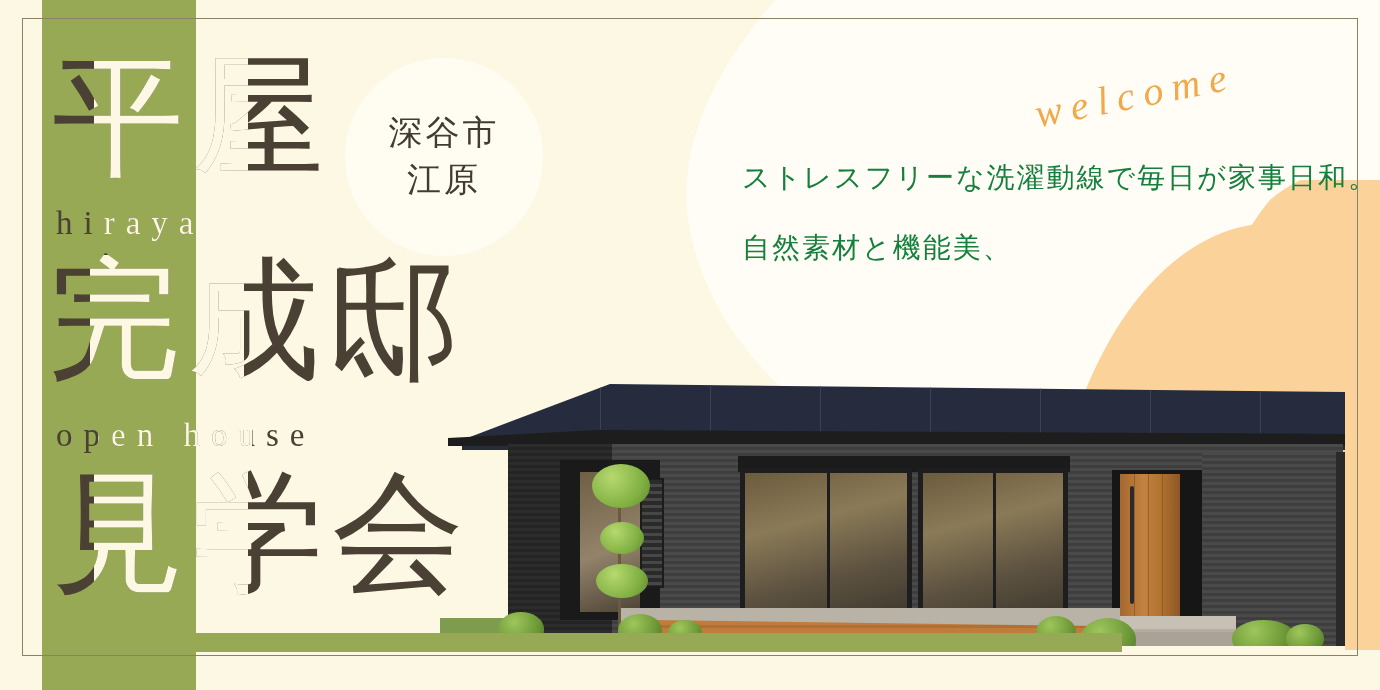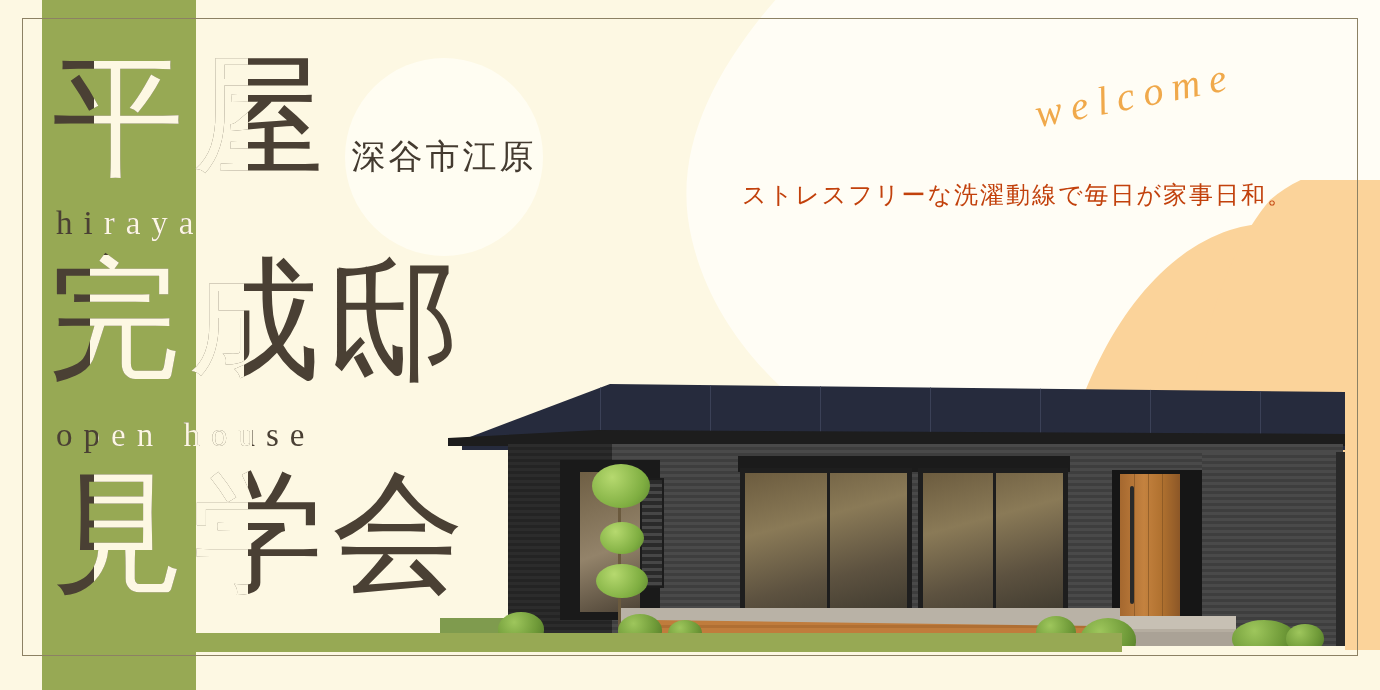--- a/index.html
+++ b/index.html
@@ -83,21 +83,21 @@
 
   .r1{ left:52px; top:52px; }
   .r2{ left:48px; top:255px; }
   .r3{ left:52px; top:468px; }
   .l1{ left:56px; top:205px; }
   .l2{ left:56px; top:417px; }
 
   
   #badge-text{
     position:absolute;left:345px;top:58px;width:198px;height:198px;
-    display:flex;flex-direction:row;align-items:center;justify-content:center;
+    display:flex;flex-direction:column;align-items:center;justify-content:center;
     color:#443b30;
     font-family:"Liberation Serif",serif;
     font-size:34px;
     line-height:1.38;
     letter-spacing:3px;
   }
 
   
   #welcome{
     position:absolute;left:1040px;top:90px;
@@ -106,24 +106,24 @@
     font-size:40px;
     letter-spacing:9px;
     color:#f0a94b;
     transform:rotate(-11deg);
     transform-origin:left bottom;
     white-space:nowrap;
   }
 
   
   #copy{
-    position:absolute;left:742px;top:183px;width:600px;
-    color:#c2410c;
-    font-family:"Liberation Serif",serif;
-    font-size:24px;
+    position:absolute;left:742px;top:164px;width:600px;
+    color:#15803d;
+    font-family:"Liberation Serif",serif;
+    font-size:28px;
     letter-spacing:2px;
     line-height:1;
   }
   #copy .line{ margin-bottom:42px; white-space:nowrap; }
 
   
   #house{
     position:absolute;left:440px;top:368px;width:905px;height:322px;
     overflow:hidden;
   }
@@ -337,17 +337,18 @@
 
   <div id="badge-text">
     <div>深谷市</div>
     <div>江原</div>
   </div>
 
   <div id="welcome">welcome</div>
 
   <div id="copy">
     <div class="line">ストレスフリーな洗濯動線で毎日が家事日和。</div>
+    <div class="line">自然素材と機能美、</div>
   </div>
 
   <div id="frame"></div>
 
 </div>
 
 </body></html>

